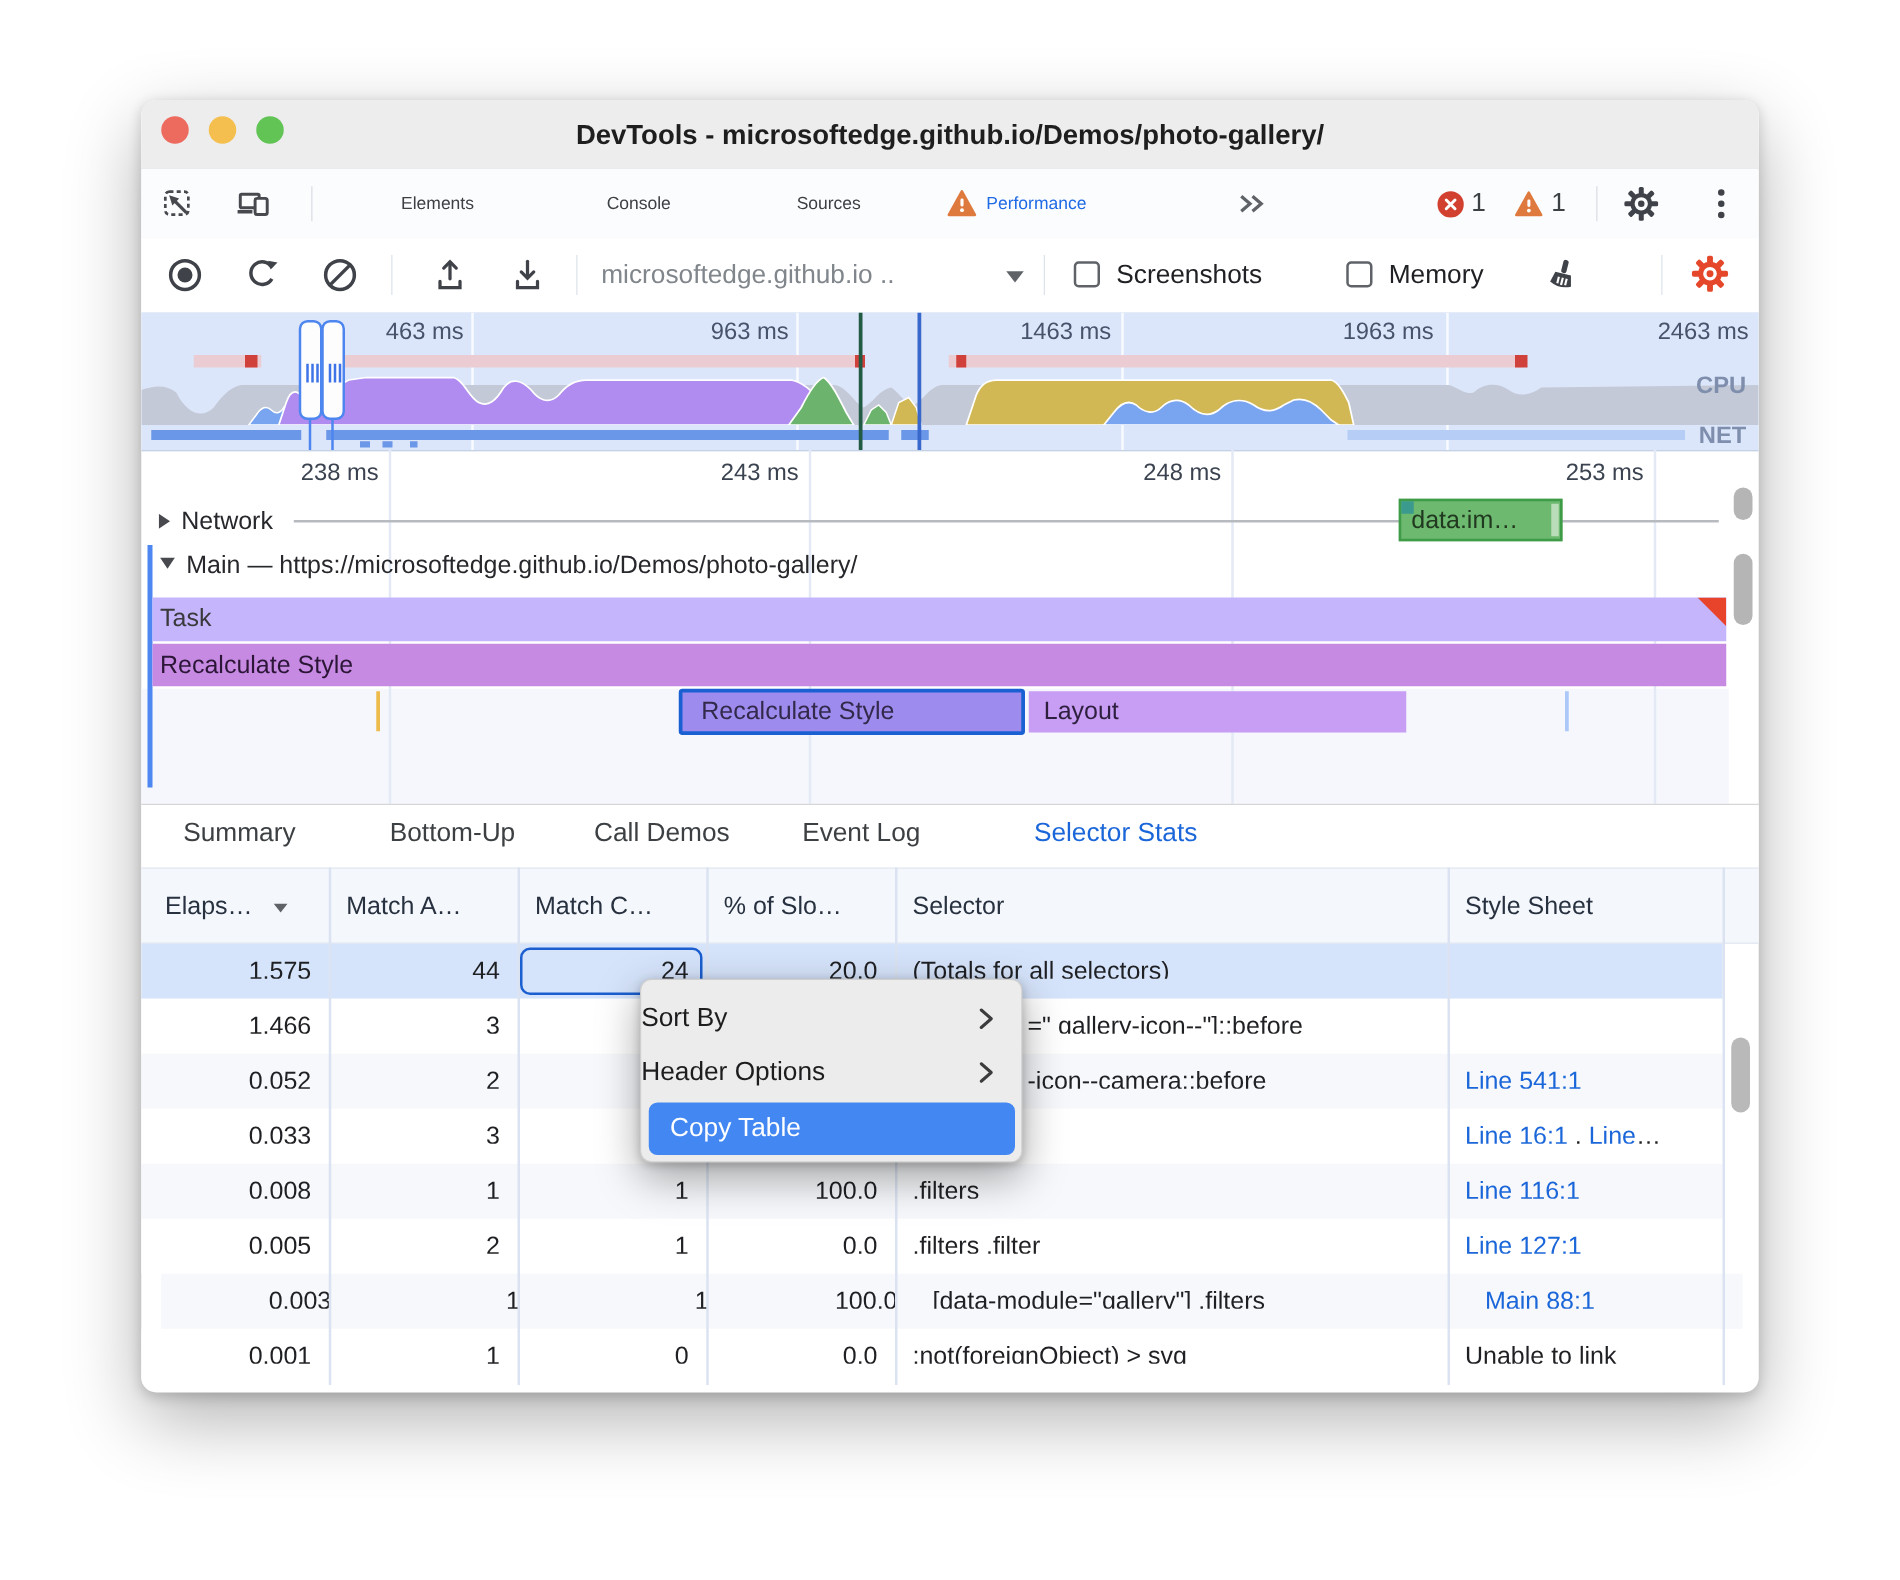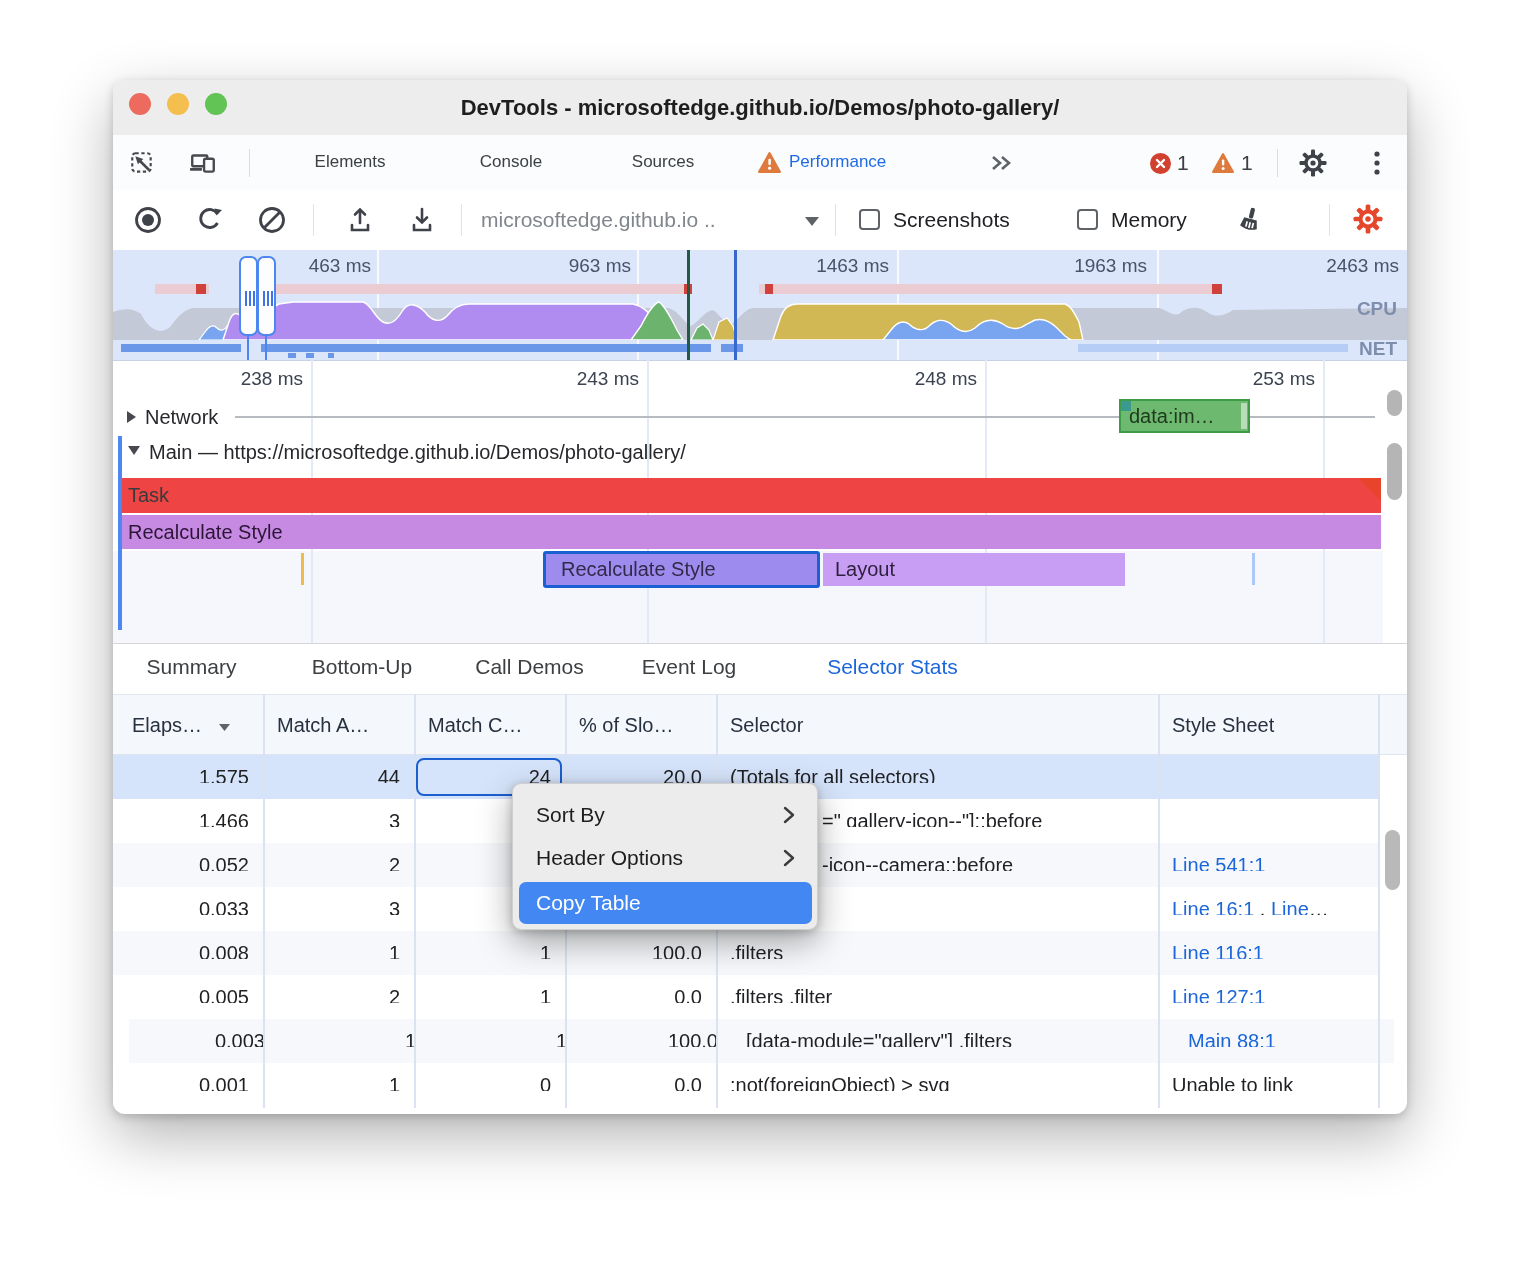--- a/index.html
+++ b/index.html
@@ -9,21 +9,21 @@
     border-radius:12px;overflow:hidden;box-shadow:0 22px 60px rgba(0,0,0,.30),0 3px 10px rgba(0,0,0,.18);}
   .abs{position:absolute;}
   
   .titlebar{position:absolute;left:0;top:0;width:100%;height:55px;background:#ededee;border-bottom:1px solid #d4d4d6;}
   .tl{position:absolute;top:13px;width:22px;height:22px;border-radius:50%;}
   .title{position:absolute;left:0;top:0;width:100%;height:55px;line-height:55px;text-align:center;
     font-size:22px;font-weight:bold;color:#1e1e1f;}
   
   .tabbar{position:absolute;left:0;top:55px;width:100%;height:55px;background:#fbfcfe;border-bottom:1px solid #eceef2;}
   .vdiv{position:absolute;width:1px;background:#d9dde4;}
-  .maintab{position:absolute;top:0;height:54px;line-height:54px;text-align:center;font-size:17px;color:#3c4043;cursor:default;}
+  .maintab{position:absolute;top:0;height:54px;line-height:54px;text-align:center;font-size:14px;color:#3c4043;cursor:default;}
   .maintab.active{color:#1f6ae5;}
   .tab-underline{position:absolute;left:639px;top:105px;width:230px;height:5px;background:#1f6ae5;}
   .count{position:absolute;top:0;height:55px;line-height:55px;font-size:21px;color:#3c4043;}
   
   .toolbar{position:absolute;left:0;top:110px;width:100%;height:60px;background:#fff;border-bottom:1px solid #e4e6ea;}
   .urltext{position:absolute;left:368px;top:0;height:60px;line-height:60px;font-size:21px;color:#80868b;}
   .caret{position:absolute;left:692px;top:27px;width:0;height:0;border-left:7px solid transparent;border-right:7px solid transparent;border-top:9px solid #5f6368;}
   .cb{position:absolute;top:19px;width:21px;height:21px;border:2.2px solid #5f6368;border-radius:4px;background:#fff;box-sizing:border-box;}
   .cblabel{position:absolute;top:0;height:60px;line-height:60px;font-size:21px;color:#202124;}
   
@@ -44,21 +44,21 @@
   .flamebg-low{position:absolute;left:0;top:471px;width:1270px;height:92px;background:#f5f7fd;}
   .fgrid{position:absolute;top:280px;height:283px;width:1.5px;background:#e3e9f5;}
   .ruler-label{position:absolute;top:286px;width:90px;height:26px;line-height:26px;text-align:right;font-size:19px;color:#3b4350;}
   .lane-label{position:absolute;font-size:20px;color:#27282c;}
   .netline{position:absolute;left:122px;top:336px;width:1140px;height:2px;background:#b7babf;}
   .netbadge{position:absolute;left:1006px;top:319px;width:131px;height:34px;background:#6cb96f;border:2px solid #3e9b47;
     box-sizing:border-box;font-size:20px;color:#21391f;line-height:30px;padding-left:8px;}
   .netbadge .cornersq{position:absolute;left:0;top:0;width:10px;height:10px;background:#3a9a8d;}
   .netbadge .endstrip{position:absolute;right:1px;top:2px;width:6px;height:26px;background:#b9dcb9;}
   .leftblue{position:absolute;left:5px;top:356px;width:4px;height:194px;background:#4f87f2;}
-  .taskbar{position:absolute;left:9px;top:398px;width:1259px;height:35px;background:#ef4444;}
+  .taskbar{position:absolute;left:9px;top:398px;width:1259px;height:35px;background:#c4b5fd;}
   .taskbar .lbl{position:absolute;left:6px;top:0;height:35px;line-height:35px;font-size:20px;color:#3a3a3c;}
   .recalcbar{position:absolute;left:9px;top:435px;width:1259px;height:34px;background:#c78ae3;}
   .recalcbar .lbl{position:absolute;left:6px;top:0;height:34px;line-height:34px;font-size:20px;color:#2c1637;}
   .selbox{position:absolute;left:430px;top:471px;width:277px;height:37px;background:#9d8cee;border:3px solid #1b60d2;
     border-radius:3px;box-sizing:border-box;font-size:20px;color:#33294b;line-height:31px;padding-left:15px;}
   .layoutbar{position:absolute;left:710px;top:473px;width:290px;height:33px;background:#c89df4;font-size:20px;color:#2d1f3d;line-height:33px;padding-left:12px;}
   .tick{position:absolute;top:473px;width:3px;height:32px;}
   .sthumb{position:absolute;left:1274px;width:15px;border-radius:8px;background:#b5b5b5;}
   .flame-divider{position:absolute;left:0;top:563px;width:100%;height:1px;background:#d6d6d6;}
   
@@ -78,21 +78,21 @@
   .td.c4{left:452px;width:151px;}
   .td.c5{left:603px;width:442px;padding-left:14px;}
   .td.c5.offset{padding-left:106px;}
   .td.c6{left:1045px;width:220px;padding-left:14px;}
   a.sheetlink{color:#1b66d9;text-decoration:underline;cursor:pointer;}
   .focuscell{position:absolute;left:303px;top:3px;width:146px;height:38px;border:2.5px solid #1b5fd0;border-radius:8px;box-sizing:border-box;}
   .tscroll{position:absolute;left:1272px;top:750px;width:15px;height:60px;border-radius:8px;background:#b9b9b9;z-index:6;}
   
   .ctxmenu{position:absolute;left:399px;top:703px;width:306px;height:147px;background:#ececec;border:1px solid #cfcfcf;
     border-radius:9px;box-shadow:0 12px 34px rgba(0,0,0,.35),0 2px 8px rgba(0,0,0,.2);z-index:100;box-sizing:border-box;}
-  .mitem{position:absolute;left:0;width:100%;height:41px;line-height:41px;font-size:21px;color:#1d1d1f;padding-left:23px;box-sizing:border-box;}
+  .mitem{position:absolute;left:0;width:100%;height:41px;line-height:41px;font-size:21px;color:#1d1d1f;box-sizing:border-box;}
   .mhl{position:absolute;left:6px;top:98px;width:293px;height:42px;border-radius:7px;background:#4387f2;color:#fff;
     font-size:21px;line-height:42px;padding-left:17px;box-sizing:border-box;}
   .mchev{position:absolute;right:22px;top:12px;}
   svg{display:block;}
   .iconbtn{cursor:pointer;}
 </style>
 </head>
 <body>
 
 <div class="stage">

